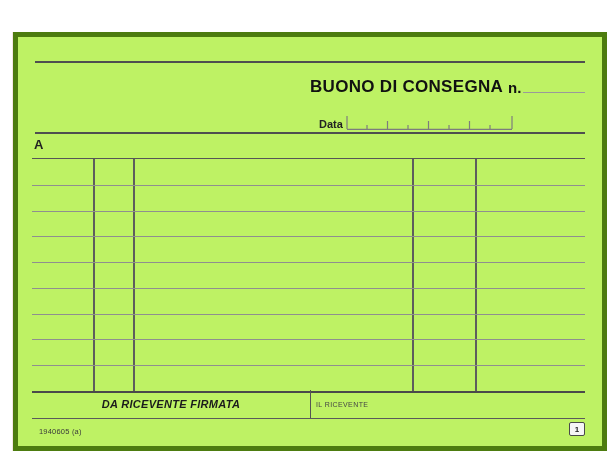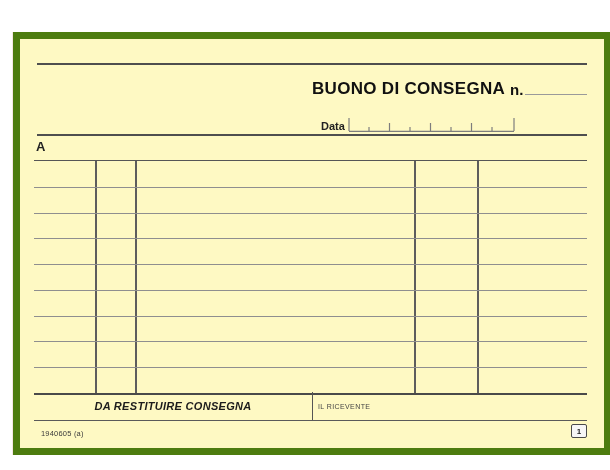--- a/index.html
+++ b/index.html
@@ -3,21 +3,21 @@
 <meta charset="utf-8">
 <style>
   html,body{margin:0;padding:0;}
   body{
     width:610px;height:470px;background:#ffffff;
     font-family:"Liberation Sans","DejaVu Sans",sans-serif;
     position:relative;overflow:hidden;
   }
   .paper{
     position:absolute;left:13px;top:32px;width:584px;height:409px;
-    background:#fef9c3;border:7px solid #4d7c0f;
+    background:#bef264;border:5px solid #4d7c0f;
     box-shadow:-1px 0 0 rgba(215,160,150,.25);
   }
   .scan{position:absolute;inset:0;filter:blur(.25px);}
   .hline{position:absolute;background:#5a5a5a;}
   .rule-top{left:17px;top:24px;width:550px;height:2px;background:#4f4f4f;}
   .rule-mid{left:17px;top:95px;width:550px;height:2px;background:#4f4f4f;}
   .title-row{
     position:absolute;left:292px;top:36px;width:275px;height:22px;
     display:flex;align-items:flex-end;color:#111;
   }
@@ -107,21 +107,21 @@
         <div class="row-line" style="top: 77.3px;"></div>
         <div class="row-line" style="top: 103.1px;"></div>
         <div class="row-line" style="top: 128.9px;"></div>
         <div class="row-line" style="top: 154.7px;"></div>
         <div class="row-line" style="top: 180.4px;"></div>
         <div class="row-line" style="top: 206.2px;"></div>
       </div>
 
     <div class="strip">
       <div class="strip-left">
-        <span class="return-note">DA RESTITUIRE CONSEGNA</span>
+        <span class="return-note">DA RICEVENTE FIRMATA</span>
       </div>
       <div class="strip-right">
         <span class="receiver-label">IL RICEVENTE</span>
       </div>
     </div>
 
     <div class="form-code">1940605 (a)</div>
     <div class="page-box">1</div>
 
   </div>

